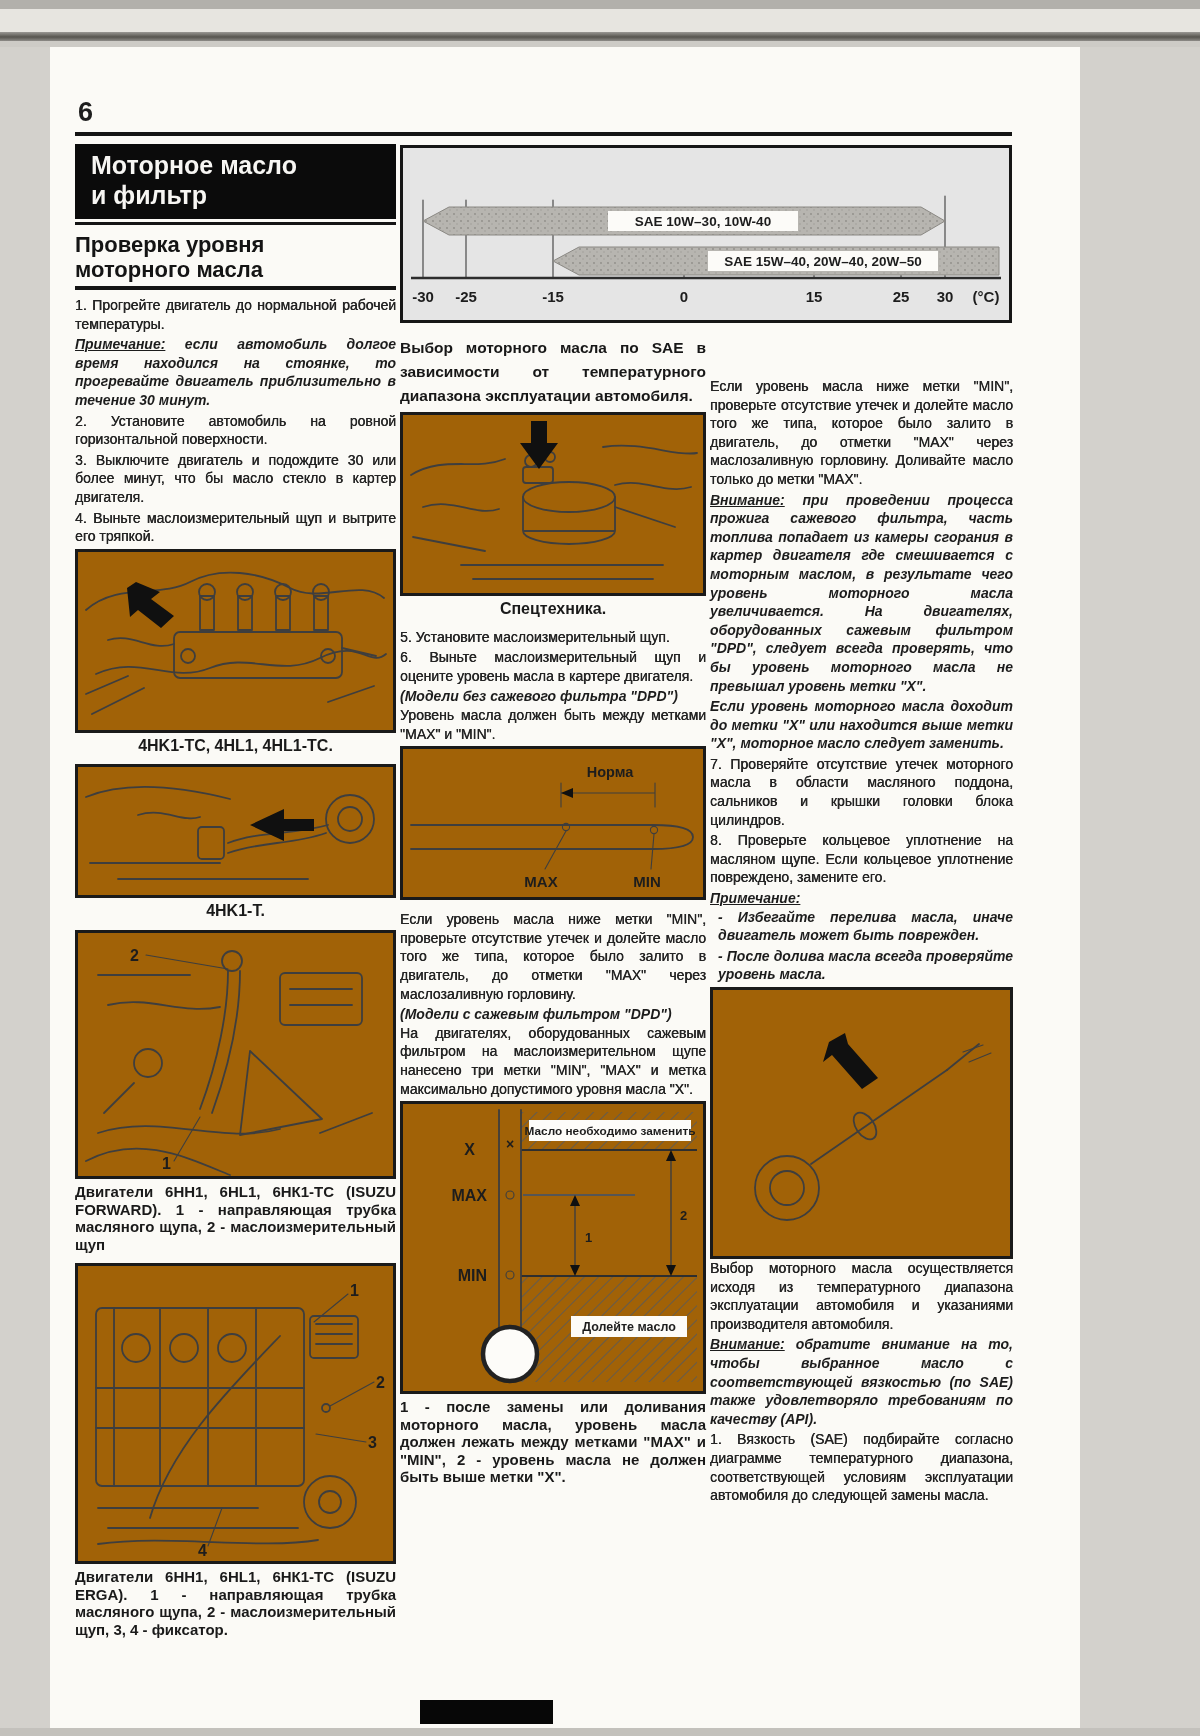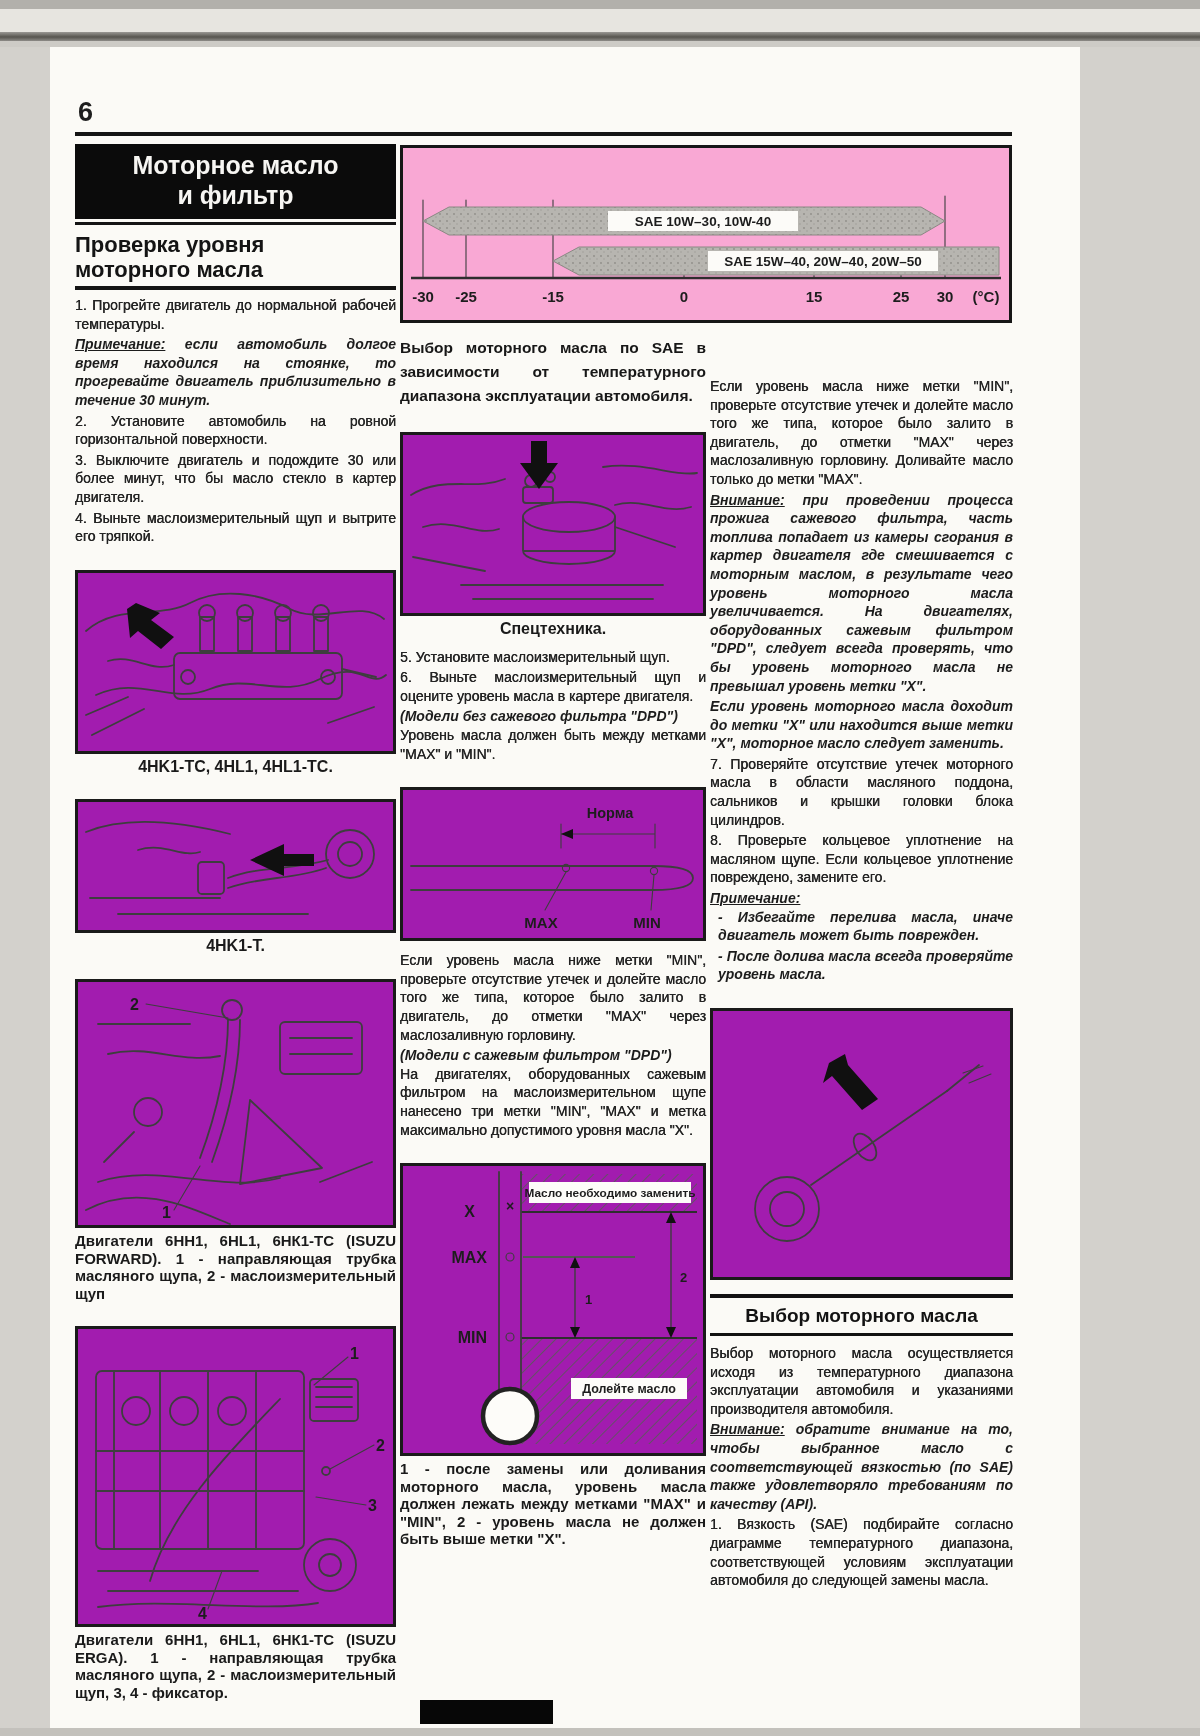--- a/index.html
+++ b/index.html
@@ -26,33 +26,33 @@
   #col-left{left:25px;top:97px;width:321px;}
   #col-mid{left:350px;top:283px;width:306px;}
   #col-right{left:660px;top:330px;width:303px;}
 
   .p{font-size:14px;line-height:18.6px;text-align:justify;color:#242424;margin:0 0 2px 0;
      text-shadow:0.35px 0 0 currentColor;}
   .it{font-style:italic;font-weight:bold;text-shadow:none;color:#1c1c1c;}
   .lead{text-decoration:underline;}
   .notelist{padding-left:8px;}
 
-  .blackbox{background:#0b0b0b;color:#f7f6f3;text-align:center;font-weight:bold;
+  .blackbox{background:#0b0b0b;color:#f7f6f3;text-align:left;font-weight:bold;
             font-size:25px;line-height:30px;padding:6px 16px 9px;}
   .rule3{height:3px;background:#141414;margin:3px 0;}
   .rule4{height:4px;background:#141414;margin:4px 0 6px;}
   .subtitle{text-align:left;font-weight:bold;font-size:22px;line-height:25px;margin:7px 0 4px;color:#141414;}
 
-  .figbox{border:3px solid #1a1a1a;background:#a21caf;margin-top:24px;overflow:hidden;}
+  .figbox{border:3px solid #1a1a1a;background:#a16207;margin-top:3px;overflow:hidden;}
   .figcap{font-weight:bold;font-size:15px;line-height:17.6px;text-align:justify;
           margin:4px 0 10px;color:#1a1a1a;}
   .figcap.single{text-align:center;font-size:16px;}
 
   #chartbox{position:absolute;left:350px;top:98px;width:606px;height:172px;
-            border:3px solid #161616;background:#f9a8d4;}
+            border:3px solid #161616;background:#e5e5e5;}
   .chartcap{font-weight:bold;font-size:15.5px;line-height:24px;text-align:justify;margin:6px 0 4px;color:#171717;}
 
   .sec2{border-top:4px solid #121212;border-bottom:3px solid #121212;text-align:center;
         font-weight:bold;font-size:19px;padding:7px 0 6px;margin:14px 0 8px;color:#121212;}
 
   svg{display:block;}
   .ln{stroke:#3e3e3e;stroke-width:1.8;fill:none;stroke-linecap:round;stroke-linejoin:round;}
   .lnth{stroke:#3e3e3e;stroke-width:1.1;fill:none;stroke-linecap:round;}
   .blk{fill:#101010;stroke:none;}
   .svgtxt{font-family:"Liberation Sans",sans-serif;font-weight:bold;fill:#1d1d1d;}
@@ -303,21 +303,20 @@
         <circle class="ln" cx="74" cy="198" r="32" stroke-width="5"></circle>
         <circle class="ln" cx="74" cy="198" r="17" stroke-width="2.4"></circle>
         <path class="ln" d="M98 174 L234 80" stroke-width="5.5"></path>
         <path class="ln" d="M234 80 L266 54" stroke-width="2.6"></path>
         <path class="lnth" d="M250 62 l20 -7 M256 72 l22 -9"></path>
         <ellipse class="ln" cx="152" cy="136" rx="9" ry="15" transform="rotate(-35 152 136)"></ellipse>
         <path class="blk" d="M116 52 l16 -9 3 11 30 34 -16 11 -30 -34 -9 7 z"></path>
       </svg>
     </div>
 
-    <div class="sec2">Выбор моторного масла</div>
 
     <p class="p">Выбор моторного масла осуществляется исходя из температурного диапазона эксплуатации автомобиля и указаниями производителя автомобиля.</p>
     <p class="p it"><span class="lead">Внимание:</span><span> обратите внимание на то, чтобы выбранное масло с соответствующей вязкостью (по SAE) также удовлетворяло требованиям по качеству (API).</span></p>
     <p class="p">1. Вязкость (SAE) подбирайте согласно диаграмме температурного диапазона, соответствующей условиям эксплуатации автомобиля до следующей замены масла.</p>
   </div>
 
 </div>
 
 <div class="blob"></div>
 <div class="botband"></div>

